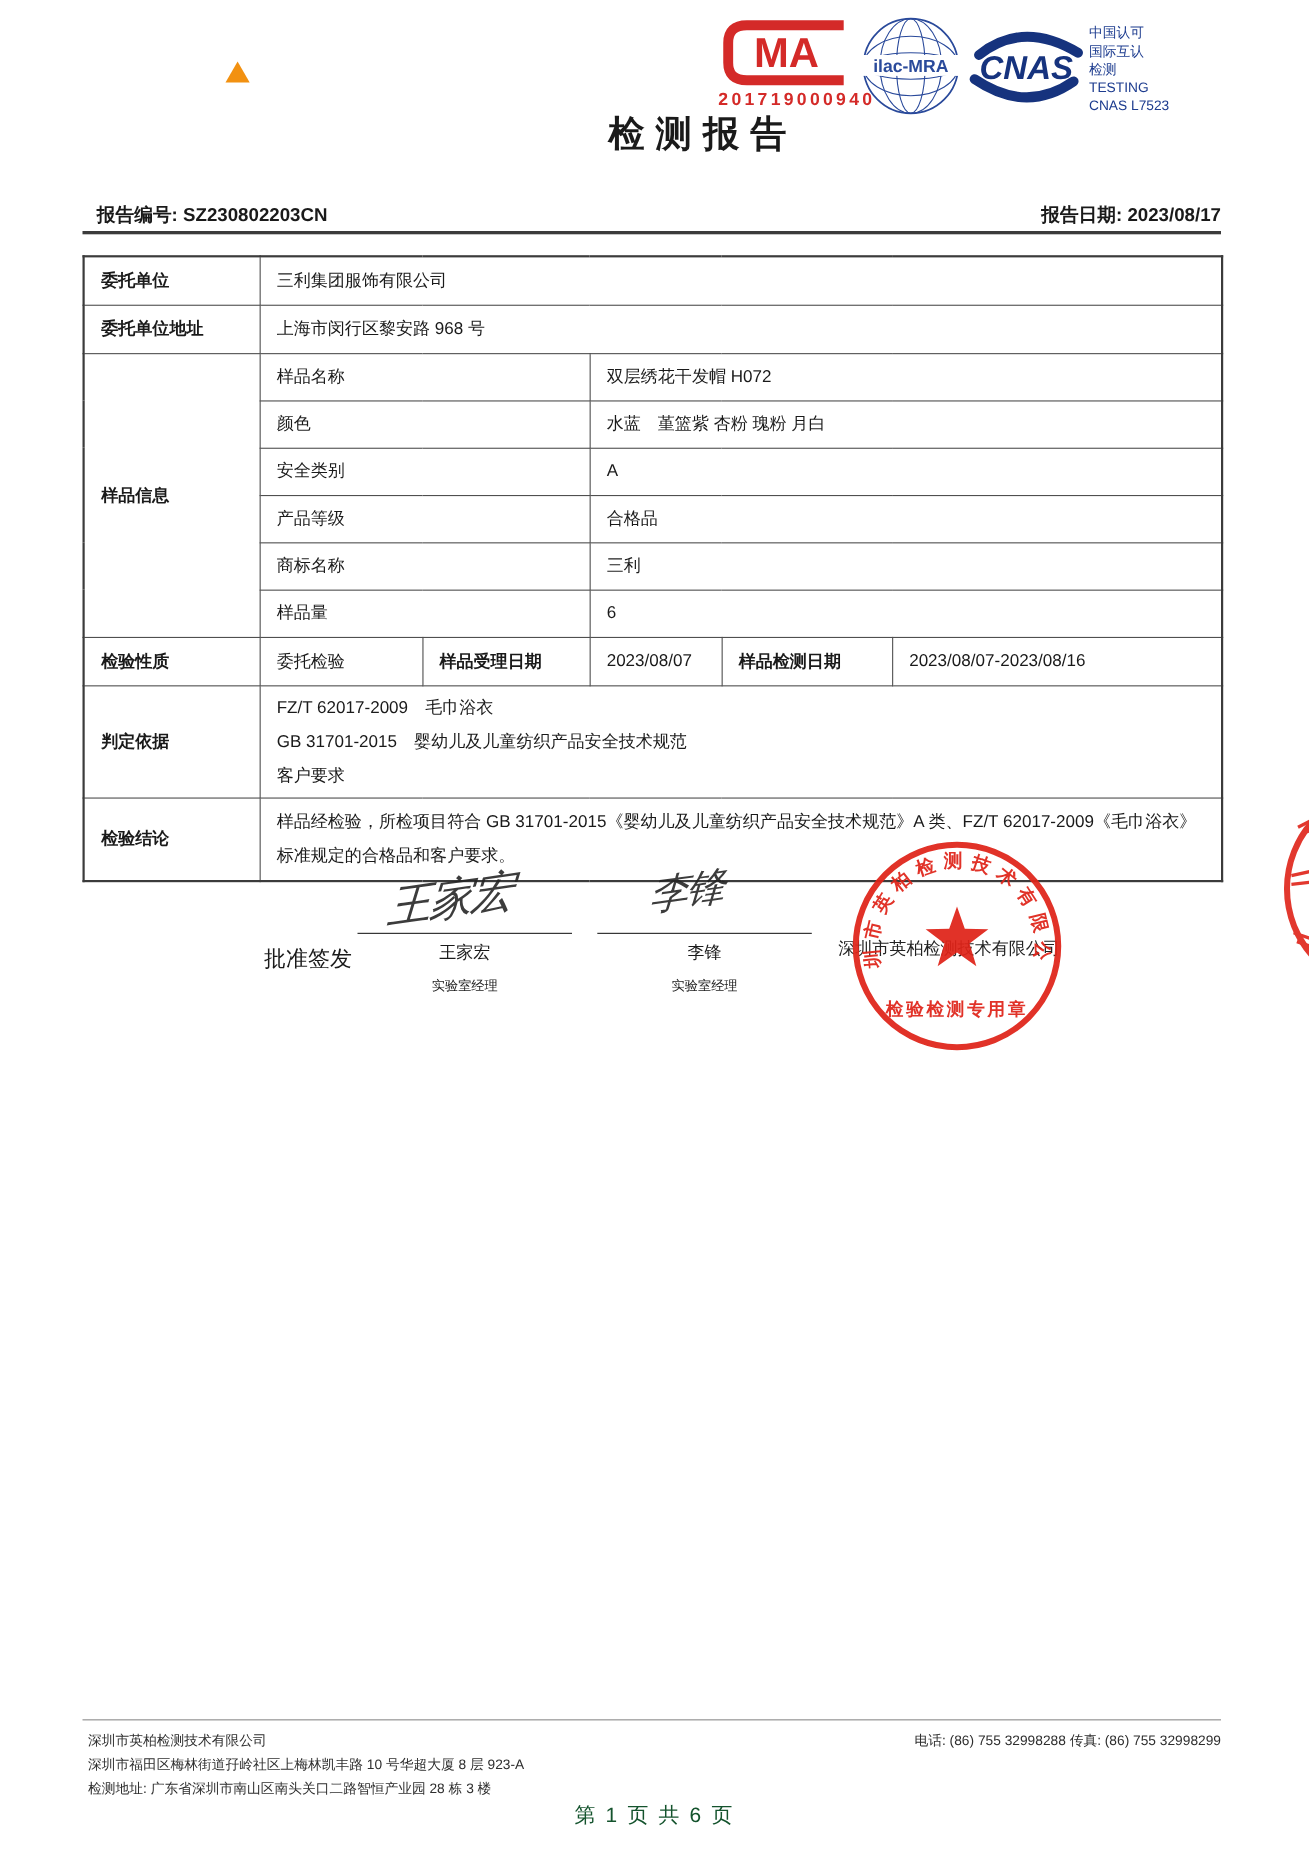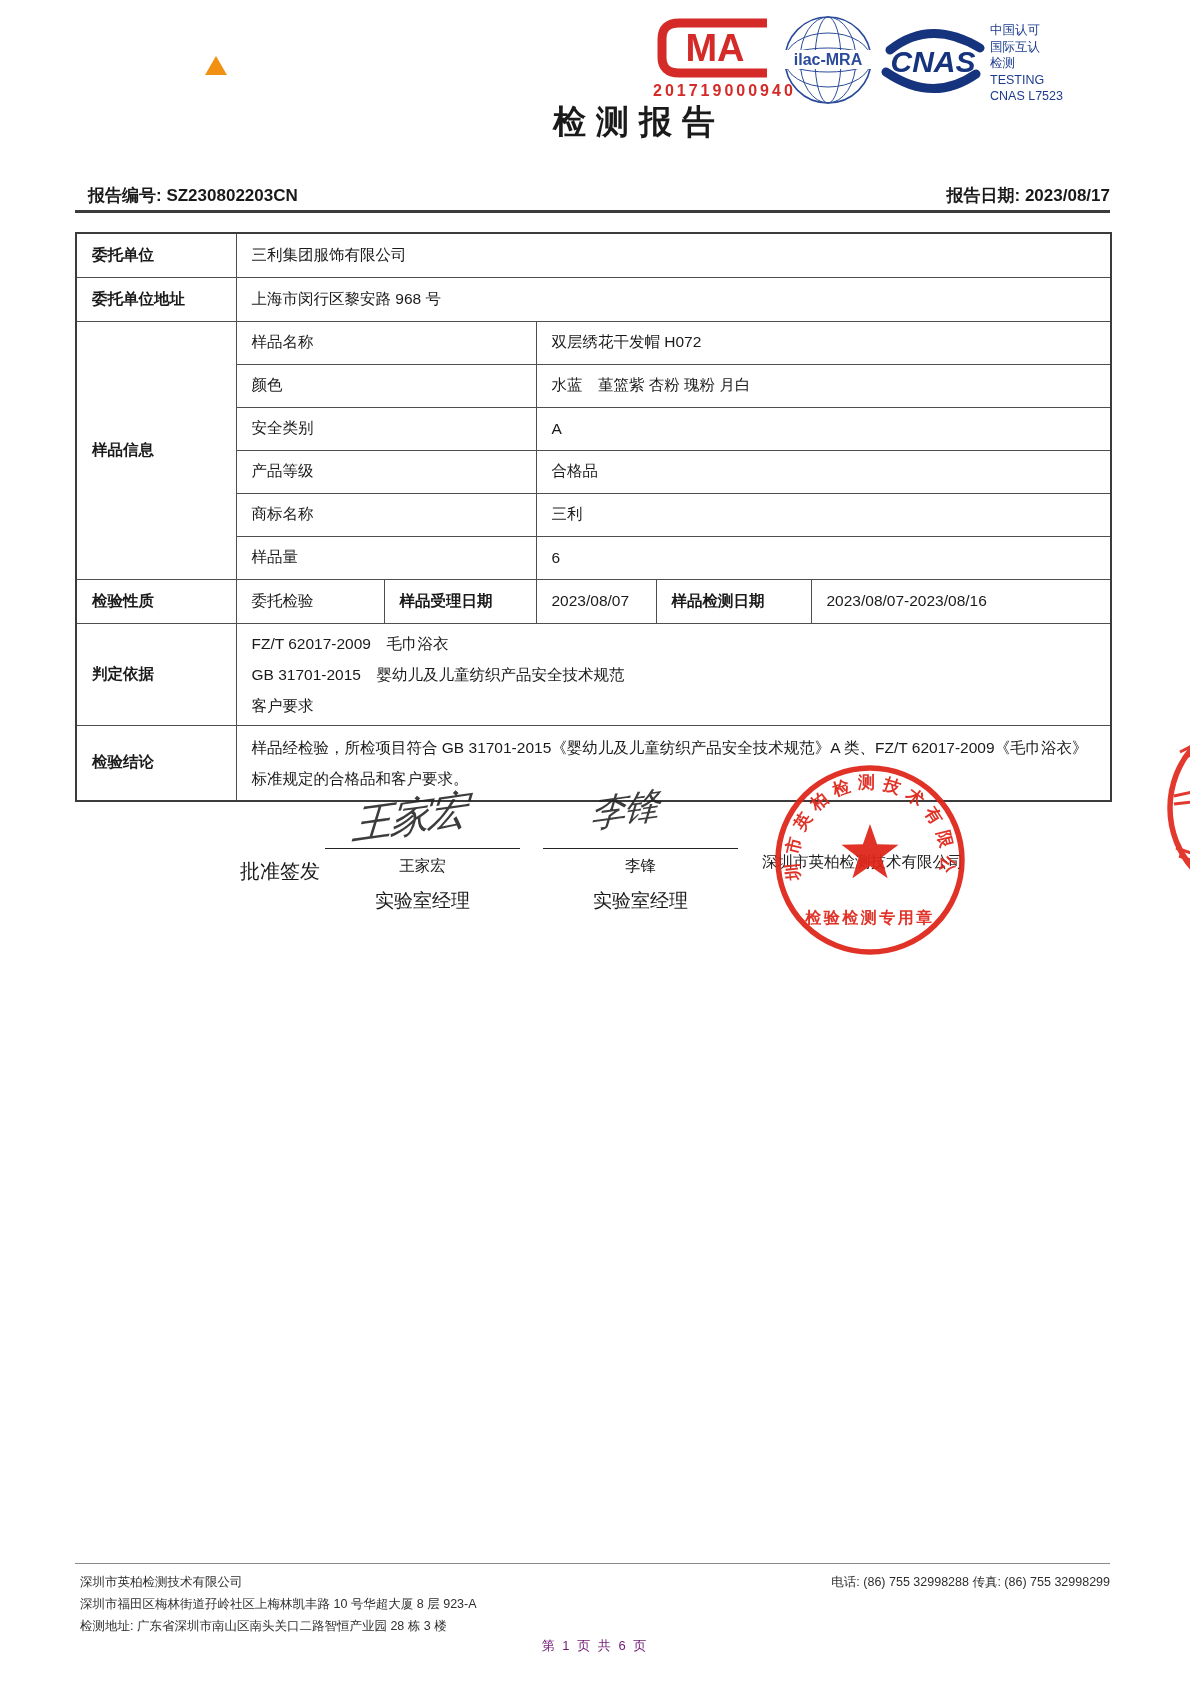--- a/index.html
+++ b/index.html
@@ -37,39 +37,39 @@
   .h44{height:44px;} .h43{height:43px;}
   .basis-line{line-height:31px; white-space:nowrap;}
   .concl{line-height:31px;}
   
   .sig-area{position:absolute; left:0; top:800px; width:1190px; height:260px;}
   .approve{position:absolute; left:240px; top:58px; font-size:20px;}
   .sigline{position:absolute; height:1px; background:#222; width:195px; top:48px;}
   .sigline.s1{left:325px;} .sigline.s2{left:543px;}
   .signame{position:absolute; width:195px; top:56px; text-align:center; font-size:15.5px;}
   .signame.s1{left:325px;} .signame.s2{left:543px;}
-  .sigtitle{position:absolute; width:195px; top:88px; text-align:center; font-size:19px;}
+  .sigtitle{position:absolute; width:195px; top:88px; text-align:center; font-size:12px;}
   .sigtitle.s1{left:325px;} .sigtitle.s2{left:543px;}
   .script{position:absolute; font-size:40px; color:#222; font-style:italic;
         font-family:"DejaVu Serif","Liberation Serif",serif;
         transform:rotate(-8deg) skewX(-12deg); letter-spacing:-2px; opacity:.88;}
   .script.s1{left:352px; top:-10px;}
   .script.s2{left:590px; top:-14px; font-size:36px;}
   .sig-company{position:absolute; left:762px; top:52px; font-size:15.5px; color:#222;}
   .stamp{position:absolute; left:768px; top:-42px; opacity:.93;}
   .stamp-edge{position:absolute; left:1152px; top:-100px; opacity:.9;}
   
   .foot-rule{position:absolute; left:75px; top:1563px; width:1035px; height:1px; background:#8a8a8a;}
   .foot{position:absolute; font-size:12.5px; color:#2e2e2e; line-height:22px;}
   .f-company{left:80px; top:1571px;}
   .f-phone{right:80px; top:1571px;}
   .f-addr1{left:80px; top:1593px;}
   .f-addr2{left:80px; top:1615px;}
   .f-page{position:absolute; left:0; top:1637px; width:1190px; text-align:center;
-        font-size:13px; color:#701a75; letter-spacing:2px;}
+        font-size:19px; color:#14532d; letter-spacing:2px;}
 </style>
 </head>
 <body>
 
 <div class="page">
 
   <div class="logo-triangle"></div>
 
   <svg class="cma" width="124" height="64" viewBox="0 0 124 64">
     <path d="M 112,7 H 24 Q 7,7 7,23 V 41 Q 7,57 24,57 H 112" fill="none" stroke="#d42a28" stroke-width="9"></path>

